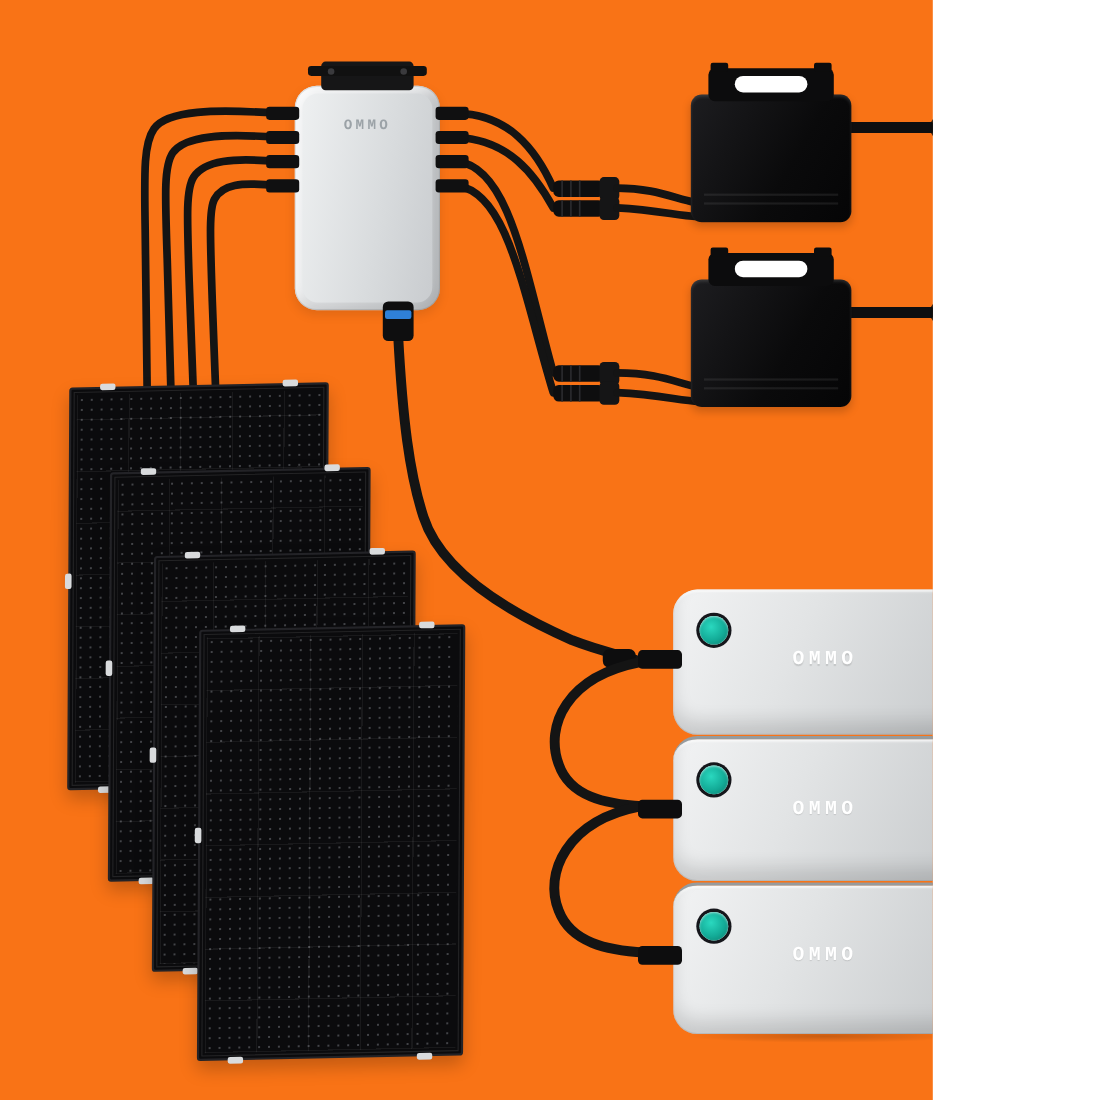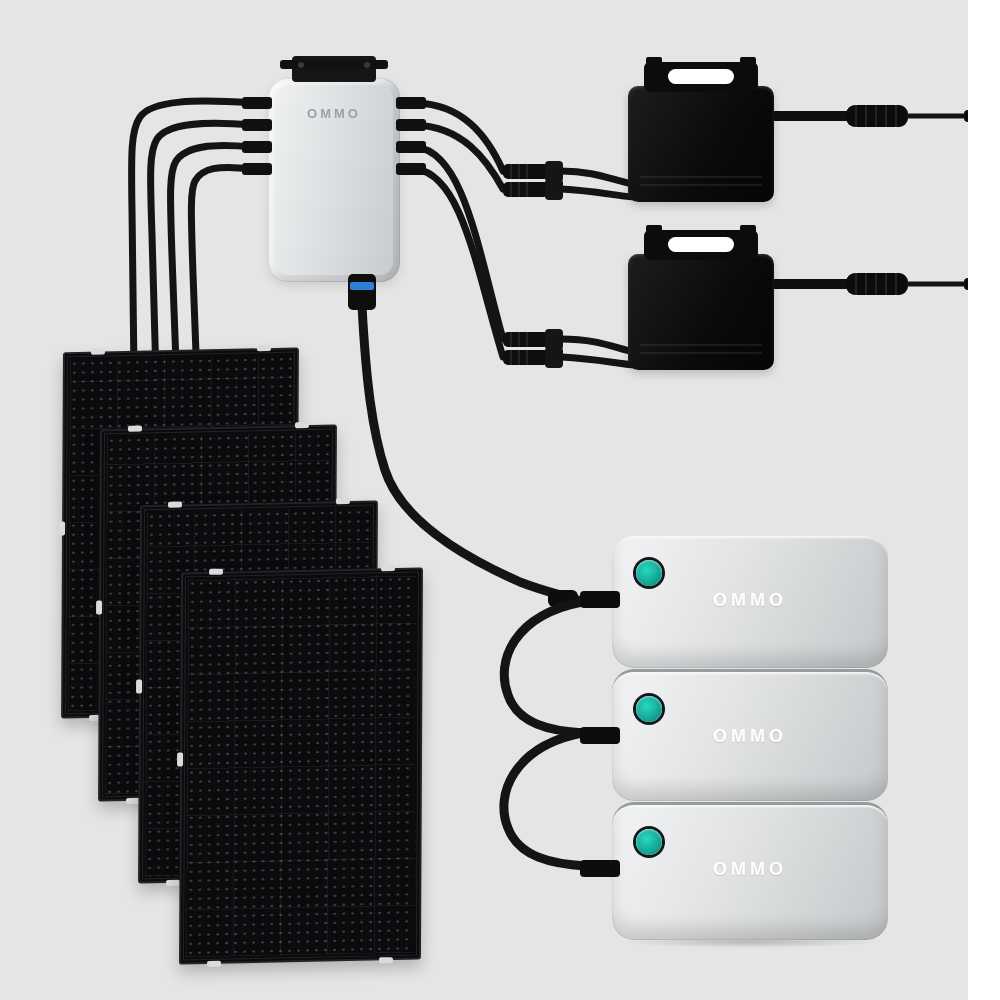--- a/index.html
+++ b/index.html
@@ -1,19 +1,19 @@
 <!DOCTYPE html>
 <html><head>
 <meta charset="utf-8">
 <style>
   * { margin:0; padding:0; box-sizing:border-box; }
   html,body { background:#fff; }
   .stage {
-    position:relative; width:968px; height:1000px; background:#e5e5e5;
-    overflow:hidden; font-family:Liberation Sans, sans-serif;
+    position:relative; width:848px; height:1000px; background:#f97316;
+    overflow:hidden; font-family:Liberation Mono, monospace;
   }
   svg.cable-layer { position:absolute; left:0; top:0; width:1000px; height:1000px; }
   #cables-back { z-index:0; }
   .panel { position:absolute; z-index:1; background:#0b0b0d; border:2px solid #232327;
     border-radius:3px; box-shadow:0 8px 16px rgba(0,0,0,.22);
     transform:rotate(-1.2deg) skewX(-1.5deg); }
   .panel .dots { position:absolute; left:5px; top:5px; right:5px; bottom:5px;
     background-color:transparent;
     background-image:
       radial-gradient(rgba(225,230,240,.26) 1px, transparent 1.4px),

